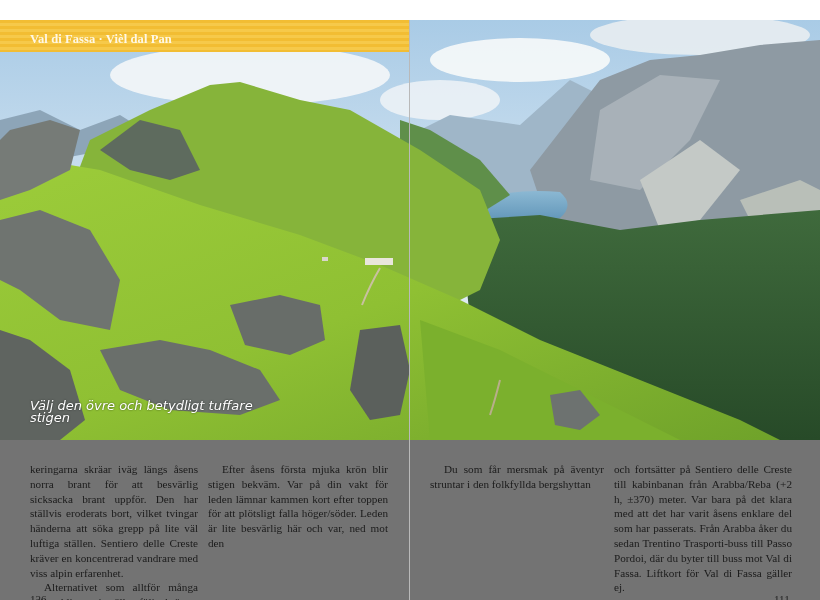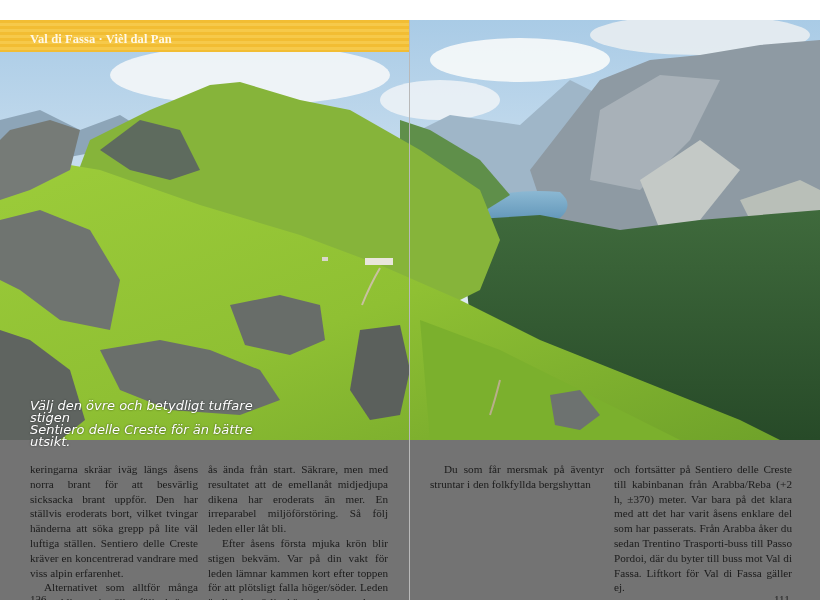--- a/index.html
+++ b/index.html
@@ -92,31 +92,29 @@
       <path d="M500 360 Q495 380 490 395" stroke="#b8ae8a" stroke-width="2" fill="none"></path>
     </svg>
   </div>
 
   <div class="header-band">
     <span class="header-title">Val di Fassa · Vièl dal Pan</span>
   </div>
 
   <div class="caption">
     <div>Välj den övre och betydligt tuffare stigen</div>
-    <div>Sentiero delle Creste för än bättre utsikt.</div>
   </div>
 
   <div class="gutter"></div>
 
   <div class="col c1">
     <p>keringarna skräar iväg längs åsens norra brant för att besvärlig sicksacka brant uppför. Den har ställvis eroderats bort, vilket tvingar händerna att söka grepp på lite väl luftiga ställen. Sentiero delle Creste kräver en koncentrerad vandrare med viss alpin erfarenhet.</p>
     <p class="ind">Alternativet som alltför många väljer blir att i stället följa krönets gräsklädda</p>
   </div>
   <div class="col c2">
-    <p>ås ända från start. Säkrare, men med resultatet att de emellanåt midjedjupa dikena har eroderats än mer. En irreparabel miljöförstöring. Så följ leden eller låt bli.</p>
     <p class="ind">Efter åsens första mjuka krön blir stigen bekväm. Var på din vakt för leden lämnar kammen kort efter toppen för att plötsligt falla höger/söder. Leden är lite besvärlig här och var, ned mot den</p>
   </div>
   <div class="pageno pn-left">126</div>
 
   <div class="col c3">
     <p class="ind">Du som får mersmak på äventyr struntar i den folkfyllda bergshyttan</p>
   </div>
   <div class="col c4">
     <p>och fortsätter på Sentiero delle Creste till kabinbanan från Arabba/Reba (+2 h, ±370) meter. Var bara på det klara med att det har varit åsens enklare del som har passerats. Från Arabba åker du sedan Trentino Trasporti-buss till Passo Pordoi, där du byter till buss mot Val di Fassa. Liftkort för Val di Fassa gäller ej.</p>
   </div>

